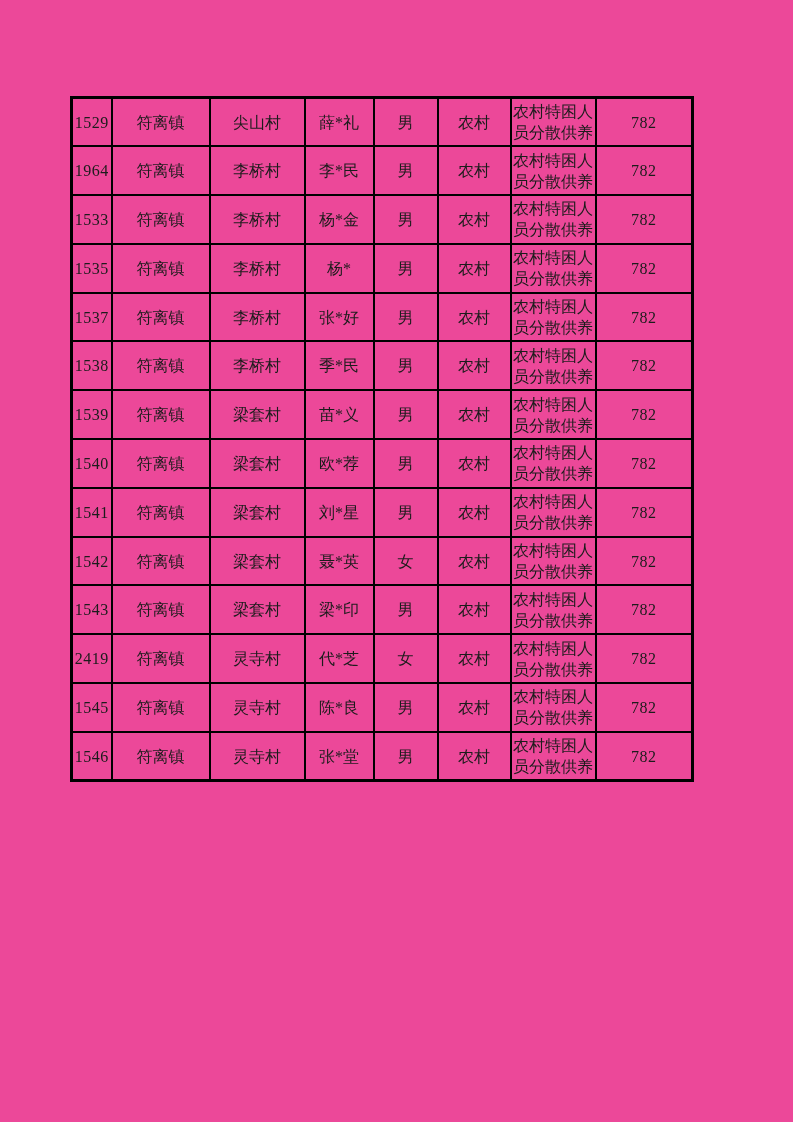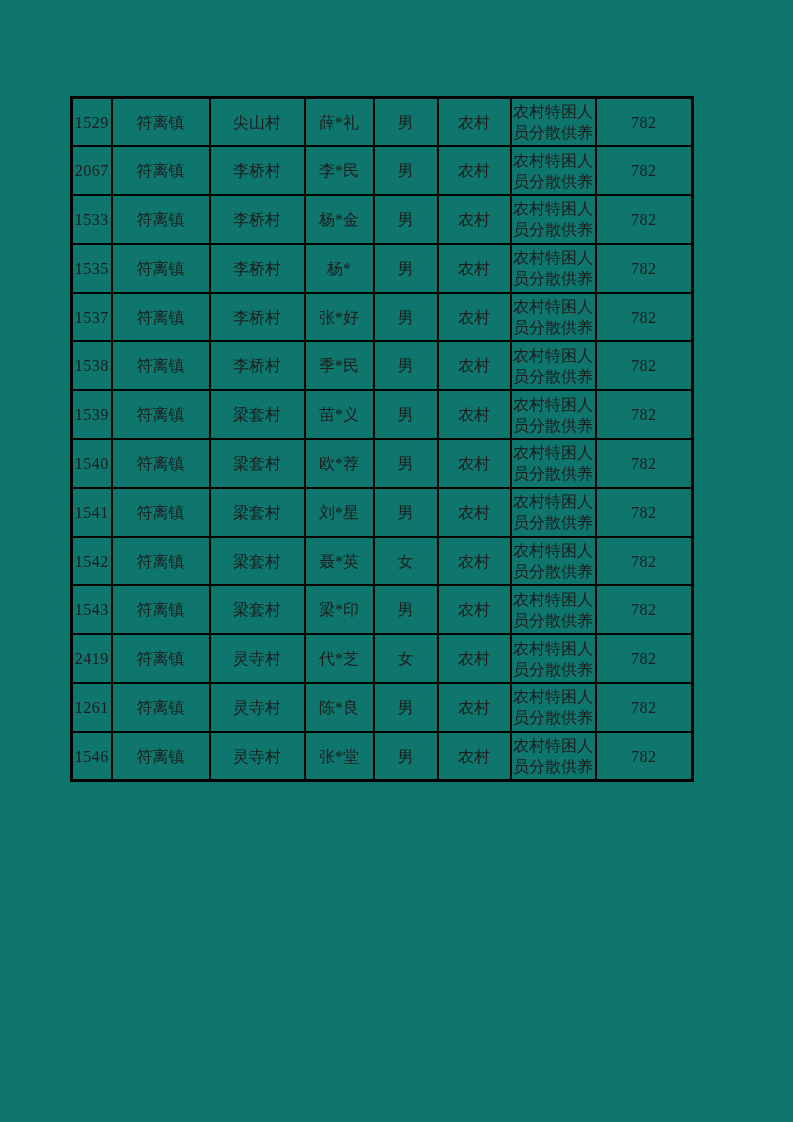--- a/index.html
+++ b/index.html
@@ -4,21 +4,21 @@
 <style>
   html, body {
     margin: 0;
     padding: 0;
     background: #ffffff;
   }
   .page {
     position: relative;
     width: 793px;
     height: 1122px;
-    background: #0f766e;
+    background: #ec4899;
     overflow: hidden;
   }
   table.welfare {
     position: absolute;
     left: 70px;
     top: 96px;
     width: 621px;
     border-collapse: collapse;
     table-layout: fixed;
     border: 3px solid #000000;
@@ -72,21 +72,21 @@
     <td class="c-name">薛*礼</td>
     <td class="c-gender">男</td>
     <td class="c-region">农村</td>
     <td class="c-category">农村特困人员分散供养</td>
     <td class="c-amount">782</td>
   </tr>
 
 
 
   <tr>
-    <td class="c-id">2067</td>
+    <td class="c-id">1964</td>
     <td class="c-town">符离镇</td>
     <td class="c-village">李桥村</td>
     <td class="c-name">李*民</td>
     <td class="c-gender">男</td>
     <td class="c-region">农村</td>
     <td class="c-category">农村特困人员分散供养</td>
     <td class="c-amount">782</td>
   </tr>
 
   <tr>
@@ -195,21 +195,21 @@
     <td class="c-town">符离镇</td>
     <td class="c-village">灵寺村</td>
     <td class="c-name">代*芝</td>
     <td class="c-gender">女</td>
     <td class="c-region">农村</td>
     <td class="c-category">农村特困人员分散供养</td>
     <td class="c-amount">782</td>
   </tr>
 
   <tr>
-    <td class="c-id">1261</td>
+    <td class="c-id">1545</td>
     <td class="c-town">符离镇</td>
     <td class="c-village">灵寺村</td>
     <td class="c-name">陈*良</td>
     <td class="c-gender">男</td>
     <td class="c-region">农村</td>
     <td class="c-category">农村特困人员分散供养</td>
     <td class="c-amount">782</td>
   </tr>
 
   <tr>

